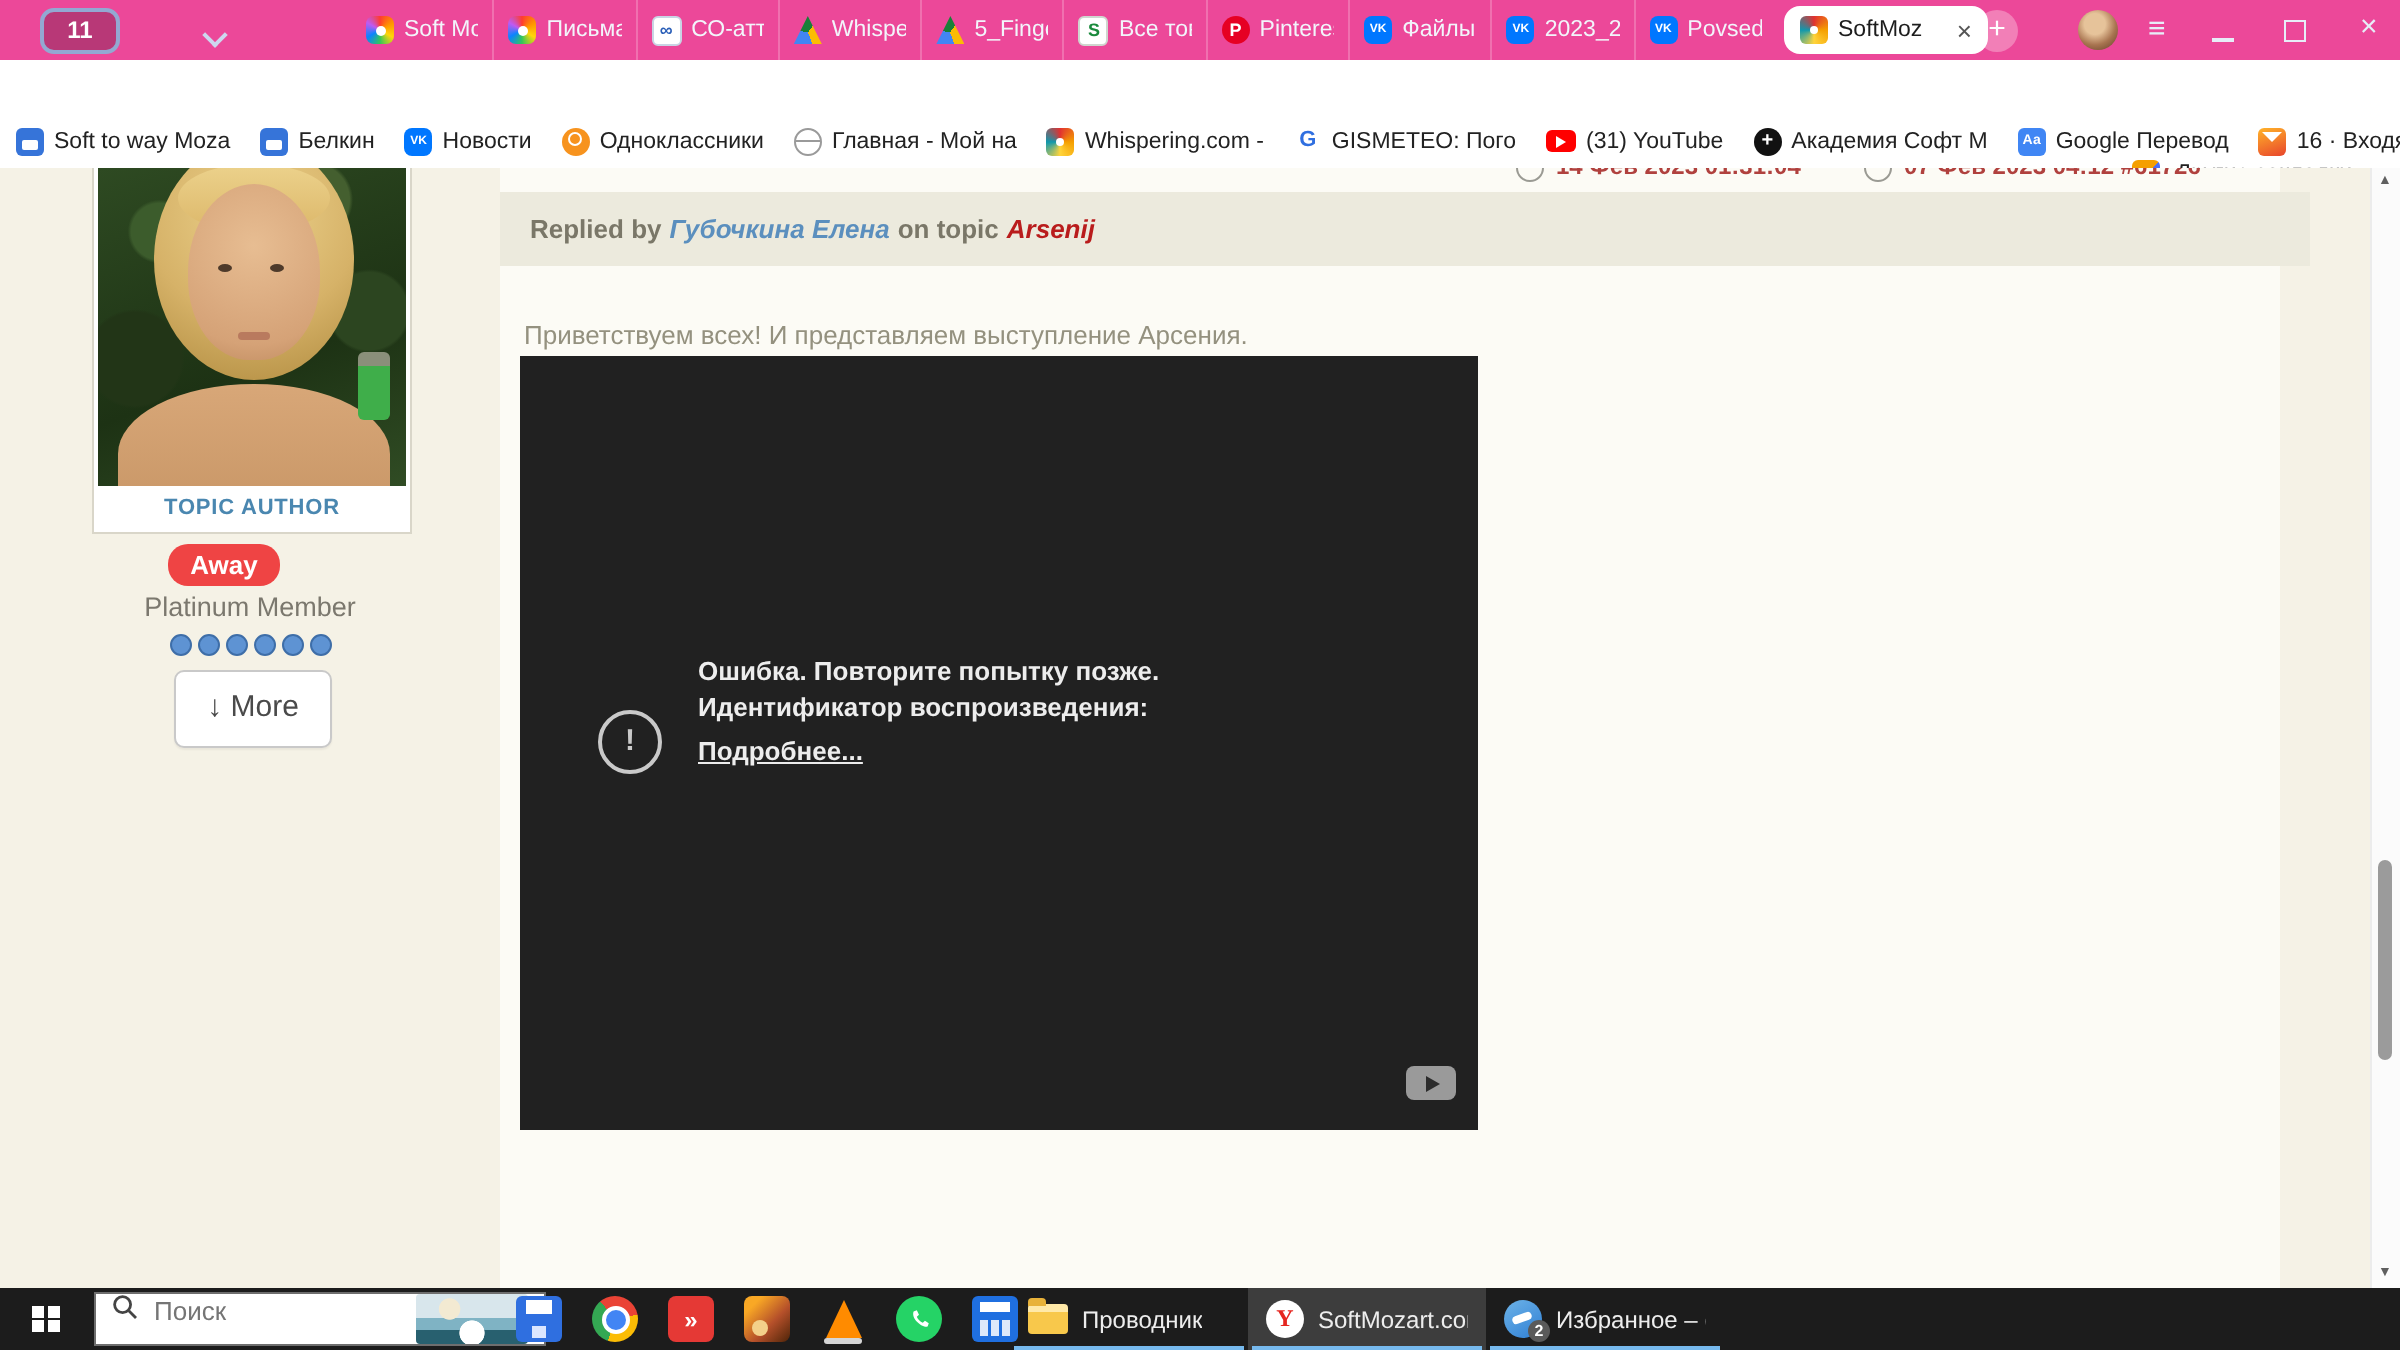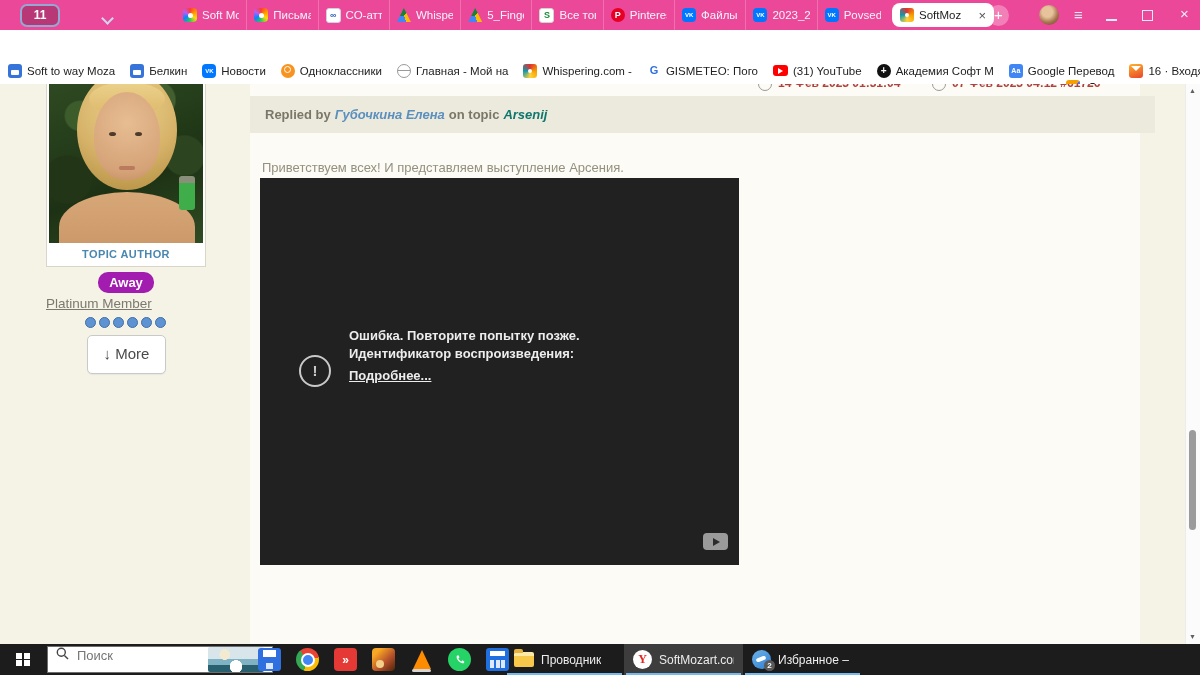--- a/index.html
+++ b/index.html
@@ -85,21 +85,21 @@
   
   .page{left:0;top:84px;width:1200px;height:560px;background:#f5f2e6;}
   .main-col{left:250px;top:0;width:890px;height:560px;background:#fcfbf5;}
   .meta-clip{left:0;top:0;right:0;height:9px;overflow:hidden;}
   .meta-line{position:absolute;top:-9px;height:17px;display:flex;align-items:center;gap:6px;
     color:#b0413e;font:700 12px/17px "Liberation Sans",sans-serif;}
   .meta-ic{width:12px;height:12px;border:1.5px solid #9a9a93;border-radius:50%;flex:none;}
   .post-header{left:0;top:12px;width:890px;height:37px;background:#eceadd;display:flex;align-items:center;
     padding-left:15px;gap:4px;font:700 13px "Liberation Sans",sans-serif;color:#7a7768;}
   .author-link{color:#5b8fbe;font-style:italic;}
-  .topic-link{color:#0f766e;font-style:italic;}
+  .topic-link{color:#b91c1c;font-style:italic;}
   .post-text{left:12px;top:76px;color:#94917f;font-size:13px;}
   .video{left:10px;top:94px;width:479px;height:387px;background:#212121;}
   .err-icon{left:39px;top:177px;width:28px;height:28px;border:2px solid #c9c9c9;border-radius:50%;
     color:#c9c9c9;font:700 15px/28px "Liberation Sans",sans-serif;text-align:center;}
   .err-text{left:89px;top:149px;width:350px;color:#ededed;font:700 13px/17.5px "Liberation Sans",sans-serif;}
   .err-link{text-decoration:underline;cursor:pointer;}
   .yt-mark{left:443px;top:355px;width:25px;height:17px;background:#9a9a9a;border-radius:4px;
     display:flex;align-items:center;justify-content:center;}
   .yt-mark::after{content:"";border-left:7px solid #2c2c2c;border-top:4px solid transparent;border-bottom:4px solid transparent;margin-left:1px;}
 
@@ -118,23 +118,23 @@
   .ph-fringe{position:absolute;left:40px;top:-2px;width:76px;height:34px;border-radius:50%;
     background:linear-gradient(180deg,#ecd28c,#dcb76a);}
   .ph-eye{position:absolute;top:48px;width:7px;height:4px;border-radius:50%;background:#4e3a2a;}
   .ph-mouth{position:absolute;left:70px;top:82px;width:16px;height:4px;border-radius:2px;background:#b97a5e;}
   .ph-shoulders{position:absolute;left:10px;top:108px;width:136px;height:70px;border-radius:50% 50% 0 0;
     background:linear-gradient(180deg,#d8a778,#c79565);}
   .ph-can{position:absolute;right:8px;top:92px;width:16px;height:34px;border-radius:3px;
     background:linear-gradient(180deg,#8a8f7a 0 20%,#3fae4a 20%);}
   .card-caption{position:absolute;left:0;right:0;bottom:2px;height:20px;text-align:center;
     color:#4a87b0;font:700 11px/20px "Liberation Sans",sans-serif;letter-spacing:.4px;}
-  .badge-away{left:98px;top:188px;width:56px;height:21px;border-radius:10px;background:#a21caf;
+  .badge-away{left:84px;top:188px;width:56px;height:21px;border-radius:10px;background:#ef4444;
     color:#fff;font:700 13px/21px "Liberation Sans",sans-serif;text-align:center;}
-  .rank{left:46px;top:212px;width:158px;color:#7b786e;font-size:13.5px;text-decoration:underline;}
+  .rank{left:46px;top:212px;width:158px;text-align:center;color:#7b786e;font-size:13.5px;}
   .dots-row{left:46px;top:233px;width:158px;display:flex;justify-content:center;gap:3px;}
   .rank-dot{width:11px;height:11px;border-radius:50%;background:#5e93d3;border:1px solid #3e6ea8;box-sizing:border-box;}
   .more-btn{left:87px;top:251px;width:77px;height:37px;background:#fff;border:1px solid #c9c9c9;border-radius:5px;
     color:#4a4a4a;font-size:15px;line-height:35px;text-align:center;box-shadow:0 1px 1px rgba(0,0,0,.05);}
 
   
   .sb-track{left:1185px;top:0;width:15px;height:560px;background:#fbfbfb;border-left:1px solid #ececec;}
   .sb-arrow{left:1189px;color:#5f5f5f;font-size:7px;}
   .sb-thumb{left:1189px;top:346px;width:7px;height:100px;background:#9b9b9b;border-radius:4px;}
 

